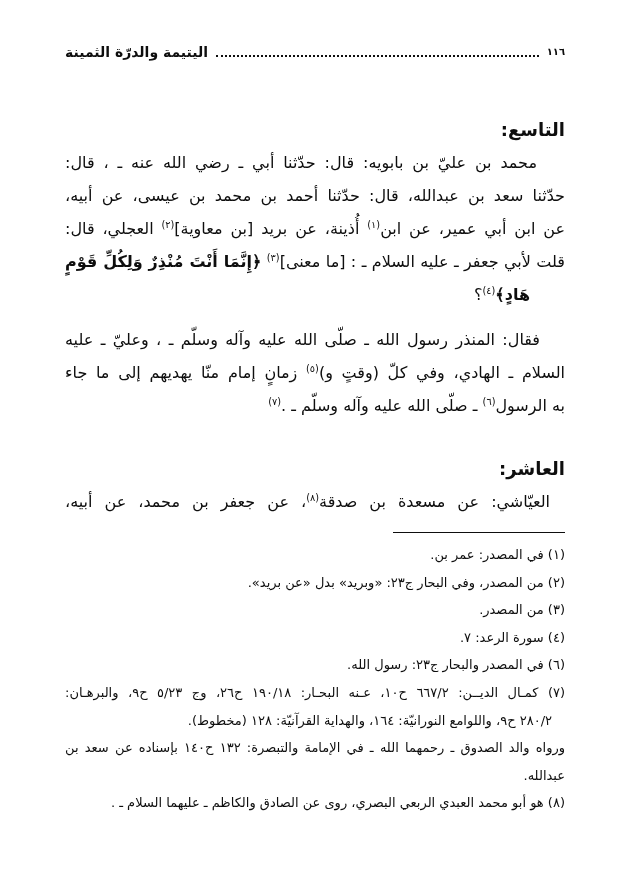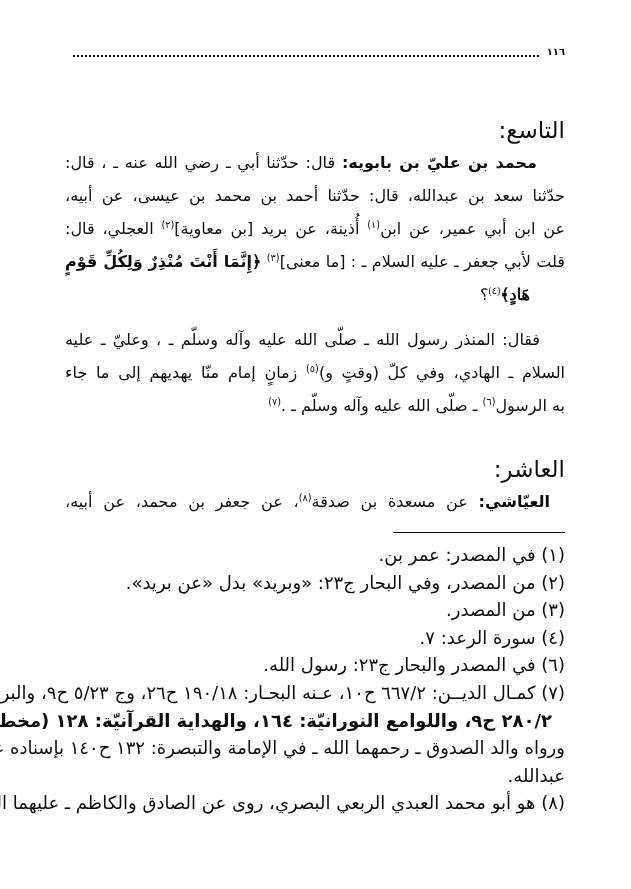--- a/index.html
+++ b/index.html
@@ -13,50 +13,51 @@
     padding:42px 66px 0 65px;
     background:#ffffff;
     overflow:hidden;
   }
   
   .running-header{display:flex;align-items:flex-end;font-weight:700;font-size:14px;line-height:20px}
   .running-header .num{font-size:10px;letter-spacing:1px}
   .leader{flex:1;border-bottom:2.5px dotted #0e0e0e;margin:0 8px 5px 8px}
   
   #main-content{margin-top:52px}
-  .heading{font-weight:400;font-size:23px;line-height:32px}
+  .heading{font-weight:700;font-size:18px;line-height:32px}
   .heading:not(:first-child){margin-top:31px}
   .para + .para{margin-top:12px}
   .line{font-size:16px;line-height:33px;white-space:nowrap}
   .line.j{text-align:justify;text-align-last:justify}
-  .line .b{font-weight:700}
+  .line .b{font-weight:400}
   .line .q{font-weight:700}
   sup{font-size:61%;vertical-align:super;line-height:0}
   
   .fn-sep{width:172px;border-top:1.5px solid #0e0e0e;margin:14px 0 8px auto}
-  #footnotes .line{font-size:18px;line-height:27.6px}
+  #footnotes .line{font-size:13px;line-height:27.6px}
 </style>
 </head>
 <body>
 
 <div class="page">
 
   <div class="running-header">
     <span class="num">١١٦</span>
     <span class="leader"></span>
+    <span class="title">اليتيمة والدرّة الثمينة</span>
   </div>
 
   <div id="main-content">
       <div class="heading">التاسع:</div>
       <div class="para">
         <div class="line j" style="padding-right: 28px;"><span class="b">محمد بن عليّ بن بابويه:</span><span> قال: حدّثنا أبي ـ رضي الله عنه ـ ، قال:</span></div>
         <div class="line j"><span>حدّثنا سعد بن عبدالله، قال: حدّثنا أحمد بن محمد بن عيسى، عن أبيه،</span></div>
         <div class="line j"><span>عن ابن أبي عمير، عن ابن</span><sup>(١)</sup><span> أُذينة، عن بريد [بن معاوية]</span><sup>(٢)</sup><span> العجلي، قال:</span></div>
         <div class="line j"><span>قلت لأبي جعفر ـ عليه السلام ـ : [ما معنى]</span><sup>(٣)</sup><span> </span><span class="q">﴿إِنَّمَا أَنْتَ مُنْذِرٌ وَلِكُلِّ قَوْمٍ</span></div>
-        <div class="line" style="padding-right: 35px; font-family: Liberation Serif, serif;"><span class="q">هَادٍ﴾</span><sup>(٤)</sup><span>؟</span></div>
+        <div class="line" style="padding-right: 35px;"><span class="q">هَادٍ﴾</span><sup>(٤)</sup><span>؟</span></div>
       </div>
       <div class="para">
         <div class="line j" style="padding-right: 25px;"><span>فقال: المنذر رسول الله ـ صلّى الله عليه وآله وسلّم ـ ، وعليّ ـ عليه</span></div>
         <div class="line j"><span>السلام ـ الهادي، وفي كلّ (وقتٍ و)</span><sup>(٥)</sup><span> زمانٍ إمام منّا يهديهم إلى ما جاء</span></div>
         <div class="line"><span>به الرسول</span><sup>(٦)</sup><span> ـ صلّى الله عليه وآله وسلّم ـ .</span><sup>(٧)</sup></div>
       </div>
       <div class="heading">العاشر:</div>
       <div class="para">
         <div class="line j" style="padding-right: 15px;"><span class="b">العيّاشي:</span><span> عن مسعدة بن صدقة</span><sup>(٨)</sup><span>، عن جعفر بن محمد، عن أبيه،</span></div>
       </div>
@@ -75,21 +76,21 @@
         <div class="line"><span>(٣) من المصدر.</span></div>
       </div>
       <div class="footnote">
         <div class="line"><span>(٤) سورة الرعد: ٧.</span></div>
       </div>
       <div class="footnote">
         <div class="line"><span>(٦) في المصدر والبحار ج٢٣: رسول الله.</span></div>
       </div>
       <div class="footnote">
         <div class="line j"><span>(٧) كمـال الديــن: ٦٦٧/٢ ح١٠، عـنه البحـار: ١٩٠/١٨ ح٢٦، وج ٥/٢٣ ح٩، والبرهـان:</span></div>
-        <div class="line" style="padding-right: 13px; font-weight: bold;"><span>٢٨٠/٢ ح٩، واللوامع النورانيّة: ١٦٤، والهداية القرآنيّة: ١٢٨ (مخطوط).</span></div>
+        <div class="line" style="padding-right: 13px;"><span>٢٨٠/٢ ح٩، واللوامع النورانيّة: ١٦٤، والهداية القرآنيّة: ١٢٨ (مخطوط).</span></div>
         <div class="line j"><span>ورواه والد الصدوق ـ رحمهما الله ـ في الإمامة والتبصرة: ١٣٢ ح١٤٠ بإسناده عن سعد بن</span></div>
         <div class="line"><span>عبدالله.</span></div>
       </div>
       <div class="footnote">
         <div class="line"><span>(٨) هو أبو محمد العبدي الربعي البصري، روى عن الصادق والكاظم ـ عليهما السلام ـ .</span></div>
       </div>
     </div>
 
 </div>
 

